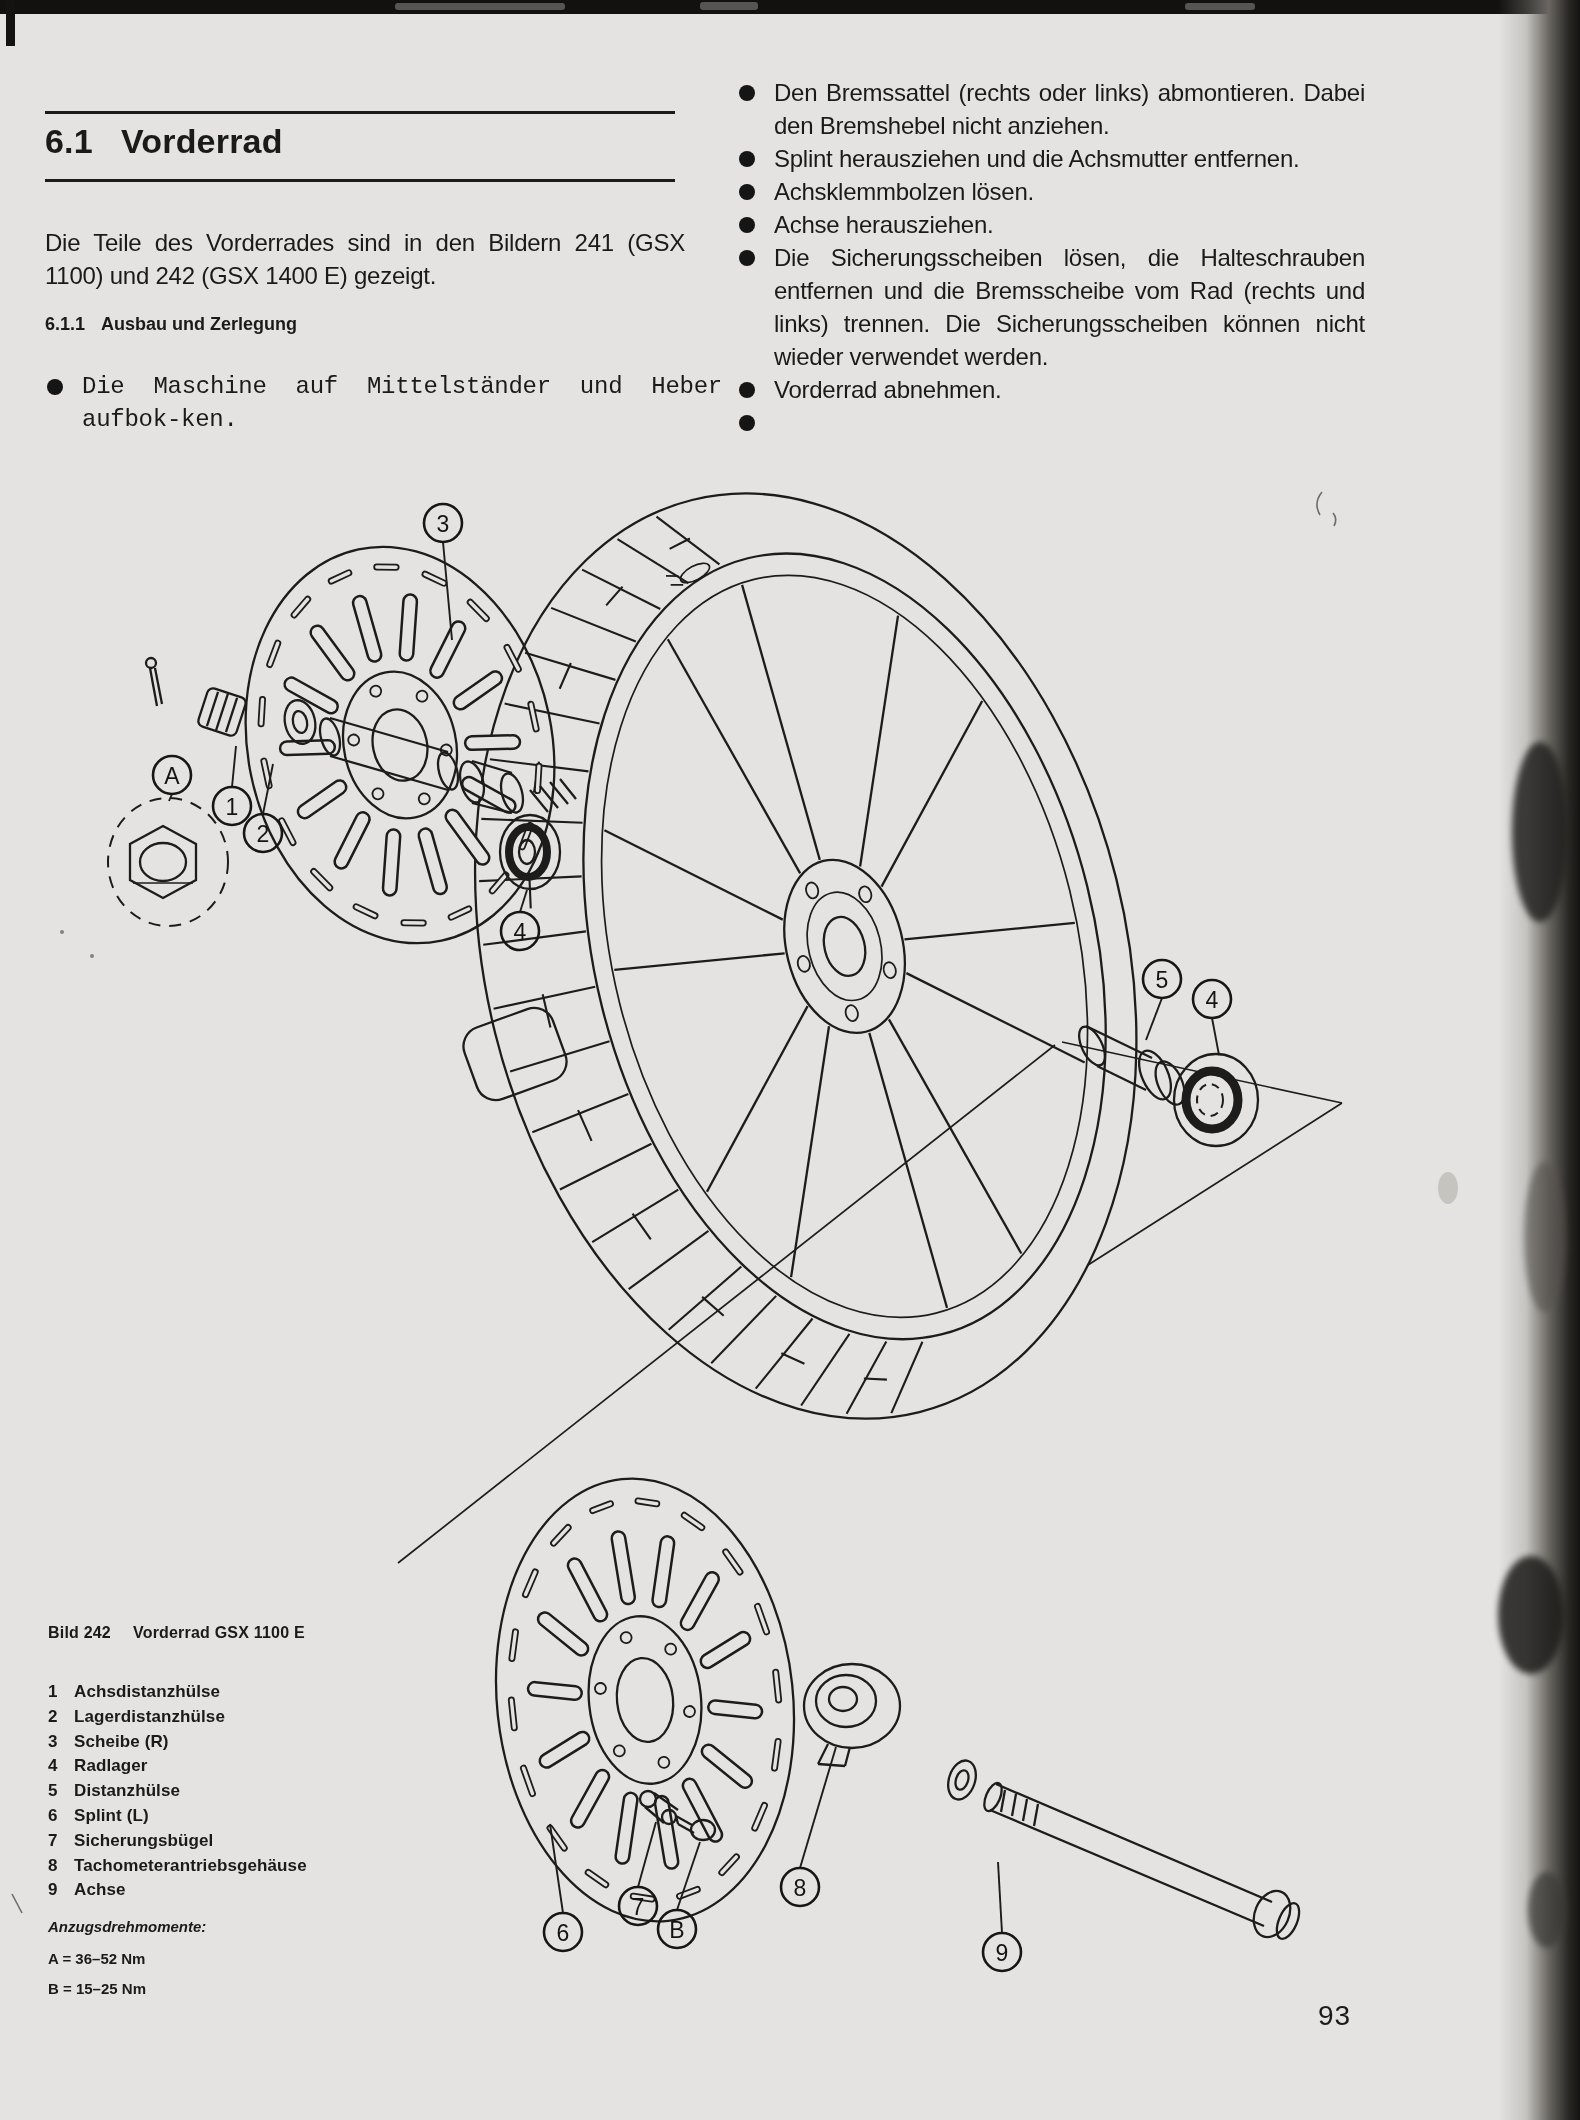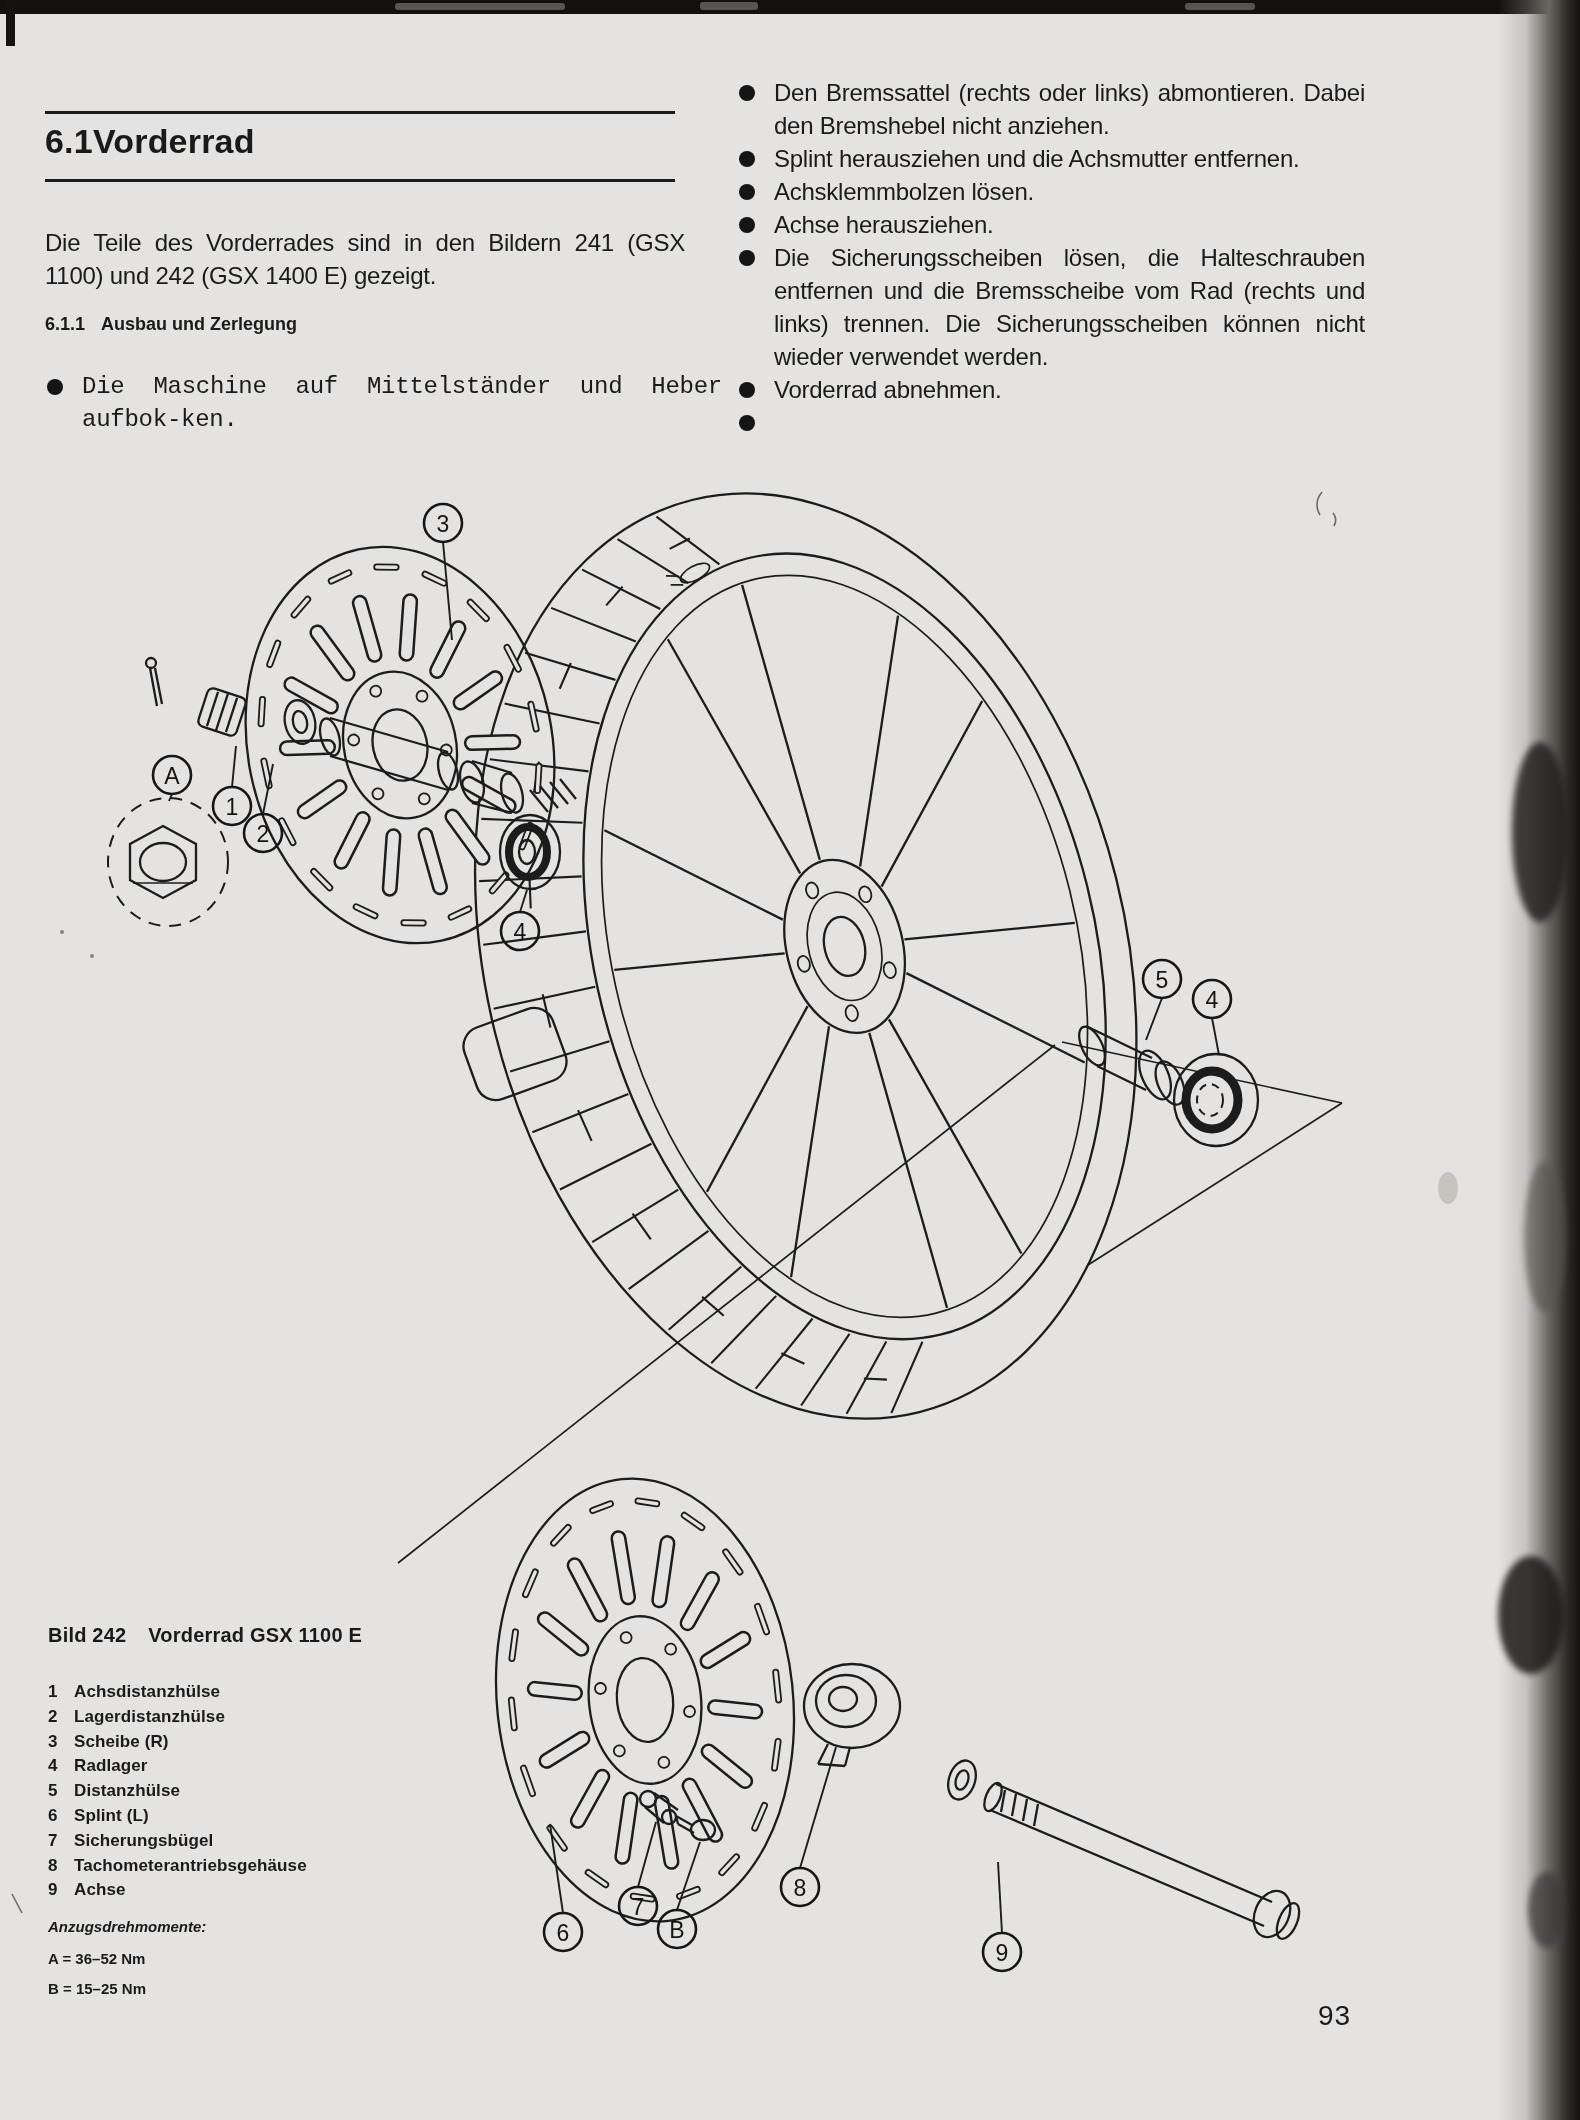--- a/index.html
+++ b/index.html
@@ -17,31 +17,31 @@
     background:linear-gradient(90deg, rgba(160,158,154,0) 0%, rgba(140,138,133,.35) 34%, #6a6762 62%, #2a2825 86%, #141311 100%);}
   .blob{position:absolute;border-radius:50%;filter:blur(3px);}
   .b1{left:1512px;top:742px;width:56px;height:180px;background:#242220;opacity:.85;}
   .b2{left:1498px;top:1556px;width:66px;height:118px;background:#1d1c1a;opacity:.85;}
   .b3{left:1524px;top:1162px;width:42px;height:150px;background:#55524d;opacity:.6;}
   .b4{left:1528px;top:1872px;width:38px;height:76px;background:#3a3835;opacity:.7;}
 
   
   .rule{position:absolute;height:3px;background:#1b1b1b;}
   .h1{position:absolute;left:45px;top:122px;font-size:34px;font-weight:700;letter-spacing:.2px;}
-  .h1 .name{}
+  .h1 .name{margin-left:28px;}
   .h2{position:absolute;left:45px;top:314px;font-size:18px;font-weight:700;}
   .h2 .name{margin-left:16px;}
   .body-text{font-size:24px;line-height:33px;letter-spacing:-0.25px;text-align:justify;}
   .intro{position:absolute;left:45px;top:226px;width:640px;}
   .bullet-item{position:relative;padding-left:37px;}
   .bullet-item .dot{position:absolute;left:2px;top:9px;width:16px;height:16px;border-radius:50%;background:#151515;}
   .left-bullet{position:absolute;left:45px;top:370px;width:640px;font-family:Liberation Mono, monospace;}
   .right-col{position:absolute;left:737px;top:76px;width:628px;}
 
-  .caption{position:absolute;left:48px;top:1624px;font-size:20px;font-weight:700;letter-spacing:.2px;}
+  .caption{position:absolute;left:48px;top:1624px;font-size:16px;font-weight:700;letter-spacing:.2px;}
   .caption .title{margin-left:22px;}
   .parts{position:absolute;left:48px;top:1680px;font-size:17px;line-height:24.8px;font-weight:700;letter-spacing:.1px;}
   .part-row{display:flex;}
   .part-row .num{width:17px;flex:0 0 17px;}
   .part-row .nm{margin-left:9px;}
   .torques{position:absolute;left:48px;top:1912px;font-size:15px;line-height:30px;font-weight:700;}
   .torques .head{font-style:italic;margin-bottom:2px;}
   .pagenum{position:absolute;left:1318px;top:2000px;font-size:28px;letter-spacing:1px;}
 
   svg.diagram{position:absolute;left:0;top:0;pointer-events:none;}

